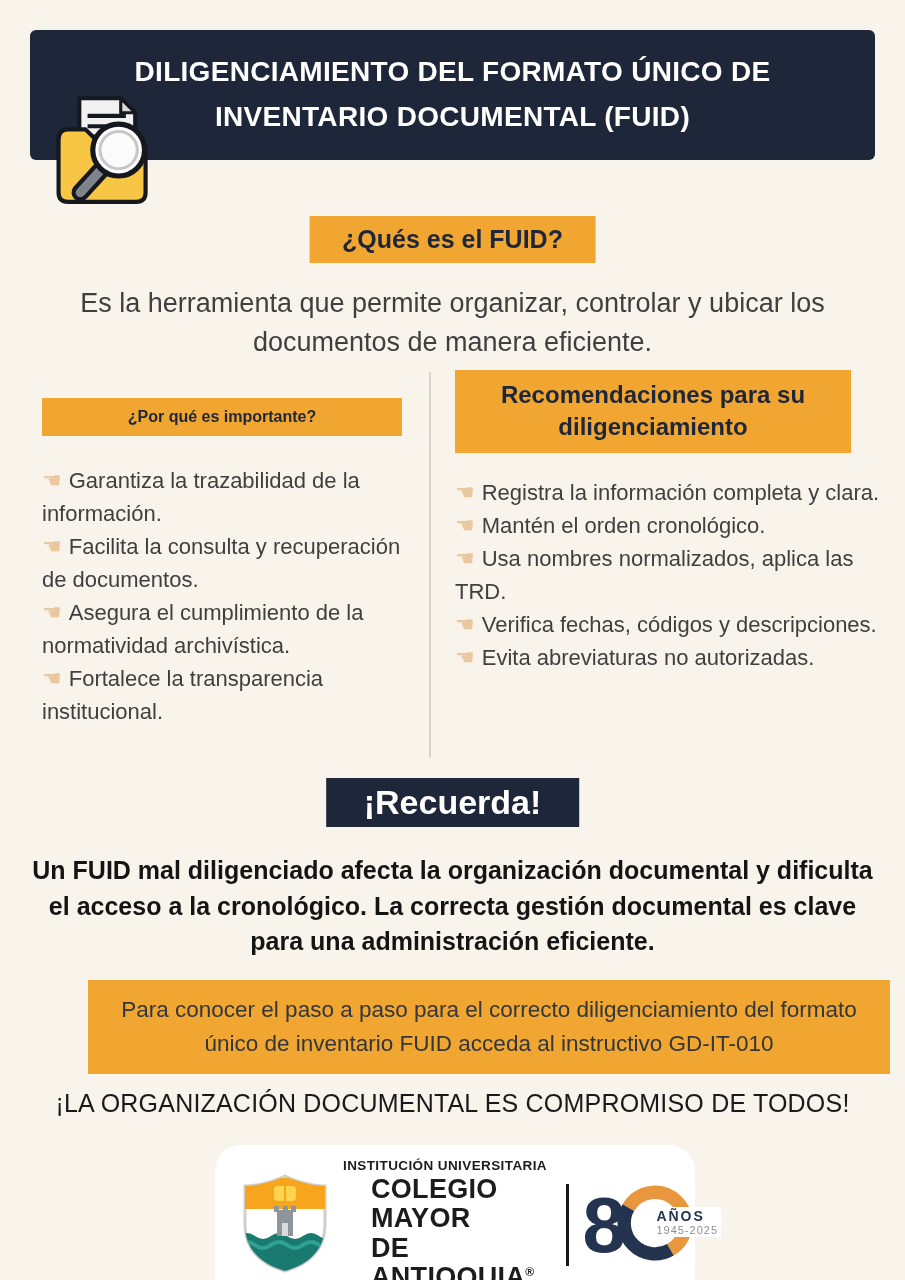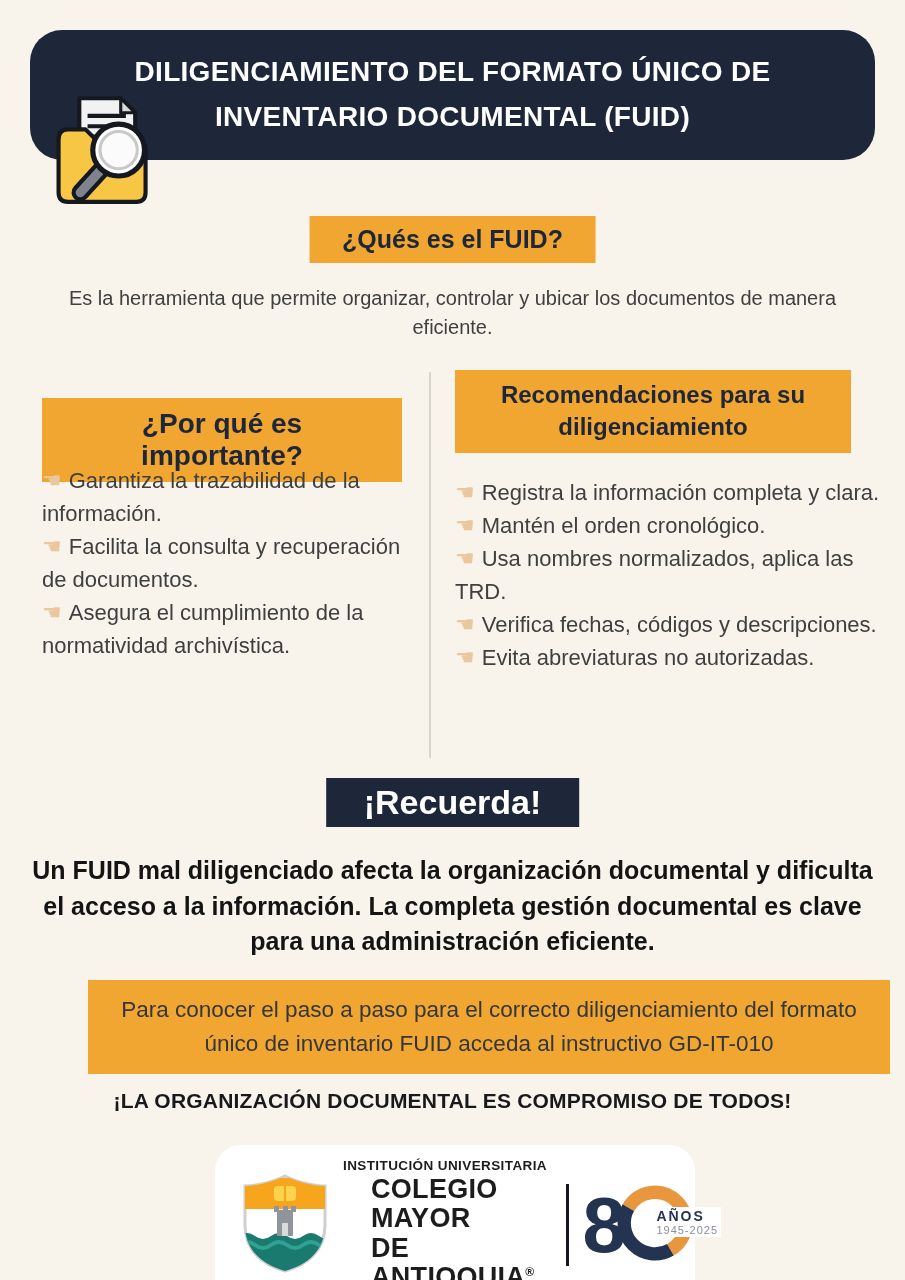--- a/index.html
+++ b/index.html
@@ -2,56 +2,56 @@
 <html><head>
 <meta charset="utf-8">
 <style>
   * { margin:0; padding:0; box-sizing:border-box; }
   html,body { width:905px; height:1280px; }
   body { font-family:"Liberation Sans", sans-serif; }
   .poster { position:relative; width:905px; height:1280px; background:#f8f4ec; overflow:hidden; }
 
   
   .header-banner { position:absolute; left:30px; top:30px; width:845px; height:130px;
-    background:#1e2639; border-radius:32px; display:flex; align-items:center; justify-content:center; }
+    background:#1e2639; border-radius:6px; display:flex; align-items:center; justify-content:center; }
   .header-title { color:#ffffff; font-weight:bold; font-size:28px; line-height:1.6;
     text-align:center; width:770px; letter-spacing:0.3px; }
   .header-icon { position:absolute; left:48px; top:90px; z-index:3; }
 
   
   .badge { background:#f0a630; color:#1e2639; font-weight:bold; }
   .badge-quees { position:absolute; top:216px; left:50%; transform:translateX(-50%);
     font-size:25px; padding:9px 33px; }
   .intro-text { position:absolute; top:284px; left:50%; transform:translateX(-50%);
-    width:780px; text-align:center; font-size:20px; color:#3f3f3f; line-height:1.45; }
+    width:780px; text-align:center; font-size:27px; color:#3f3f3f; line-height:1.45; }
 
   
   .badge-importante { position:absolute; left:42px; top:398px; width:360px; text-align:center;
-    font-size:28px; padding:10px 16px; }
+    font-size:16px; padding:10px 16px; }
   .col-divider { position:absolute; left:429px; top:372px; width:2px; height:386px; background:#d9d5cb; }
   .badge-reco { position:absolute; left:455px; top:370px; width:396px; text-align:center;
     font-size:24px; padding:9px 18px; line-height:1.35; }
   .bullets { list-style:none; font-size:22px; color:#3f3f3f; line-height:1.5; }
   .bullets-left { position:absolute; left:42px; top:464px; width:375px; }
   .bullets-right { position:absolute; left:455px; top:476px; width:434px; }
   .hand { color:#eac79f; margin-right:7px; font-family:"DejaVu Sans", sans-serif; font-size:22px; }
 
   
   .recuerda-badge { position:absolute; top:778px; left:50%; transform:translateX(-50%);
     background:#1e2639; color:#ffffff; font-weight:bold; font-size:34px; padding:5px 38px; }
   .recuerda-body { position:absolute; top:853px; left:50%; transform:translateX(-50%);
     width:845px; text-align:center; font-weight:bold; font-size:25px; color:#141414; line-height:1.42; }
 
   
   .instructivo-box { position:absolute; top:980px; left:88px; width:802px;
     background:#f0a630; color:#33363b; font-size:22.5px; text-align:center;
     padding:13px 24px; line-height:1.5; }
 
   .slogan { position:absolute; top:1089px; left:0; width:100%; text-align:center;
-    font-weight:bold; font-size:21px; color:#19191b; white-space:nowrap; letter-spacing:0.2px; }
+    font-weight:normal; font-size:25px; color:#19191b; white-space:nowrap; letter-spacing:0.2px; }
 
   
   .footer-card { position:absolute; left:215px; top:1145px; width:480px; height:160px;
     background:#ffffff; border-radius:26px; display:flex; align-items:center;
     padding-left:24px; }
   .institution-block { margin-left:12px; color:#1c1c1c; }
   .inst-line1 { font-size:13.5px; font-weight:bold; letter-spacing:0.4px; margin-bottom:2px; }
   .inst-line2, .inst-line3 { font-size:27px; font-weight:bold; line-height:1.08; letter-spacing:0.3px;margin-left:28px; }
   .registered { font-size:12px; vertical-align:super; }
   .footer-vline { width:3px; height:82px; background:#15171c; margin:0 14px 0 16px; }
@@ -87,35 +87,36 @@
   </div>
 
   <div class="badge badge-quees">¿Qués es el FUID?</div>
   <p class="intro-text">Es la herramienta que permite organizar, controlar y ubicar los documentos de manera eficiente.</p>
 
   <div class="badge badge-importante">¿Por qué es importante?</div>
   <ul class="bullets bullets-left">
     <li><span class="hand">☚</span><span>Garantiza la trazabilidad de la información.</span></li>
     <li><span class="hand">☚</span><span>Facilita la consulta y recuperación de documentos.</span></li>
     <li><span class="hand">☚</span><span>Asegura el cumplimiento de la normatividad archivística.</span></li>
+    <li><span class="hand">☚</span><span>Fortalece la transparencia institucional.</span></li>
   </ul>
 
   <div class="col-divider"></div>
 
   <div class="badge badge-reco">Recomendaciones para su diligenciamiento</div>
   <ul class="bullets bullets-right">
     <li><span class="hand">☚</span><span>Registra la información completa y clara.</span></li>
     <li><span class="hand">☚</span><span>Mantén el orden cronológico.</span></li>
     <li><span class="hand">☚</span><span>Usa nombres normalizados, aplica las TRD.</span></li>
     <li><span class="hand">☚</span><span>Verifica fechas, códigos y descripciones.</span></li>
     <li><span class="hand">☚</span><span>Evita abreviaturas no autorizadas.</span></li>
   </ul>
 
   <div class="recuerda-badge">¡Recuerda!</div>
-  <p class="recuerda-body">Un FUID mal diligenciado afecta la organización documental y dificulta el acceso a la información. La completa gestión documental es clave para una administración eficiente.</p>
+  <p class="recuerda-body">Un FUID mal diligenciado afecta la organización documental y dificulta el acceso a la cronológico. La correcta gestión documental es clave para una administración eficiente.</p>
 
   <div class="instructivo-box">Para conocer el paso a paso para el correcto diligenciamiento del formato único de inventario FUID acceda al instructivo GD-IT-010</div>
 
   <div class="slogan">¡LA ORGANIZACIÓN DOCUMENTAL ES COMPROMISO DE TODOS!</div>
 
   <div class="footer-card">
     <span>
       <svg width="92" height="100" viewBox="0 0 92 100">
         <defs>
           <clipPath id="shieldClip">

